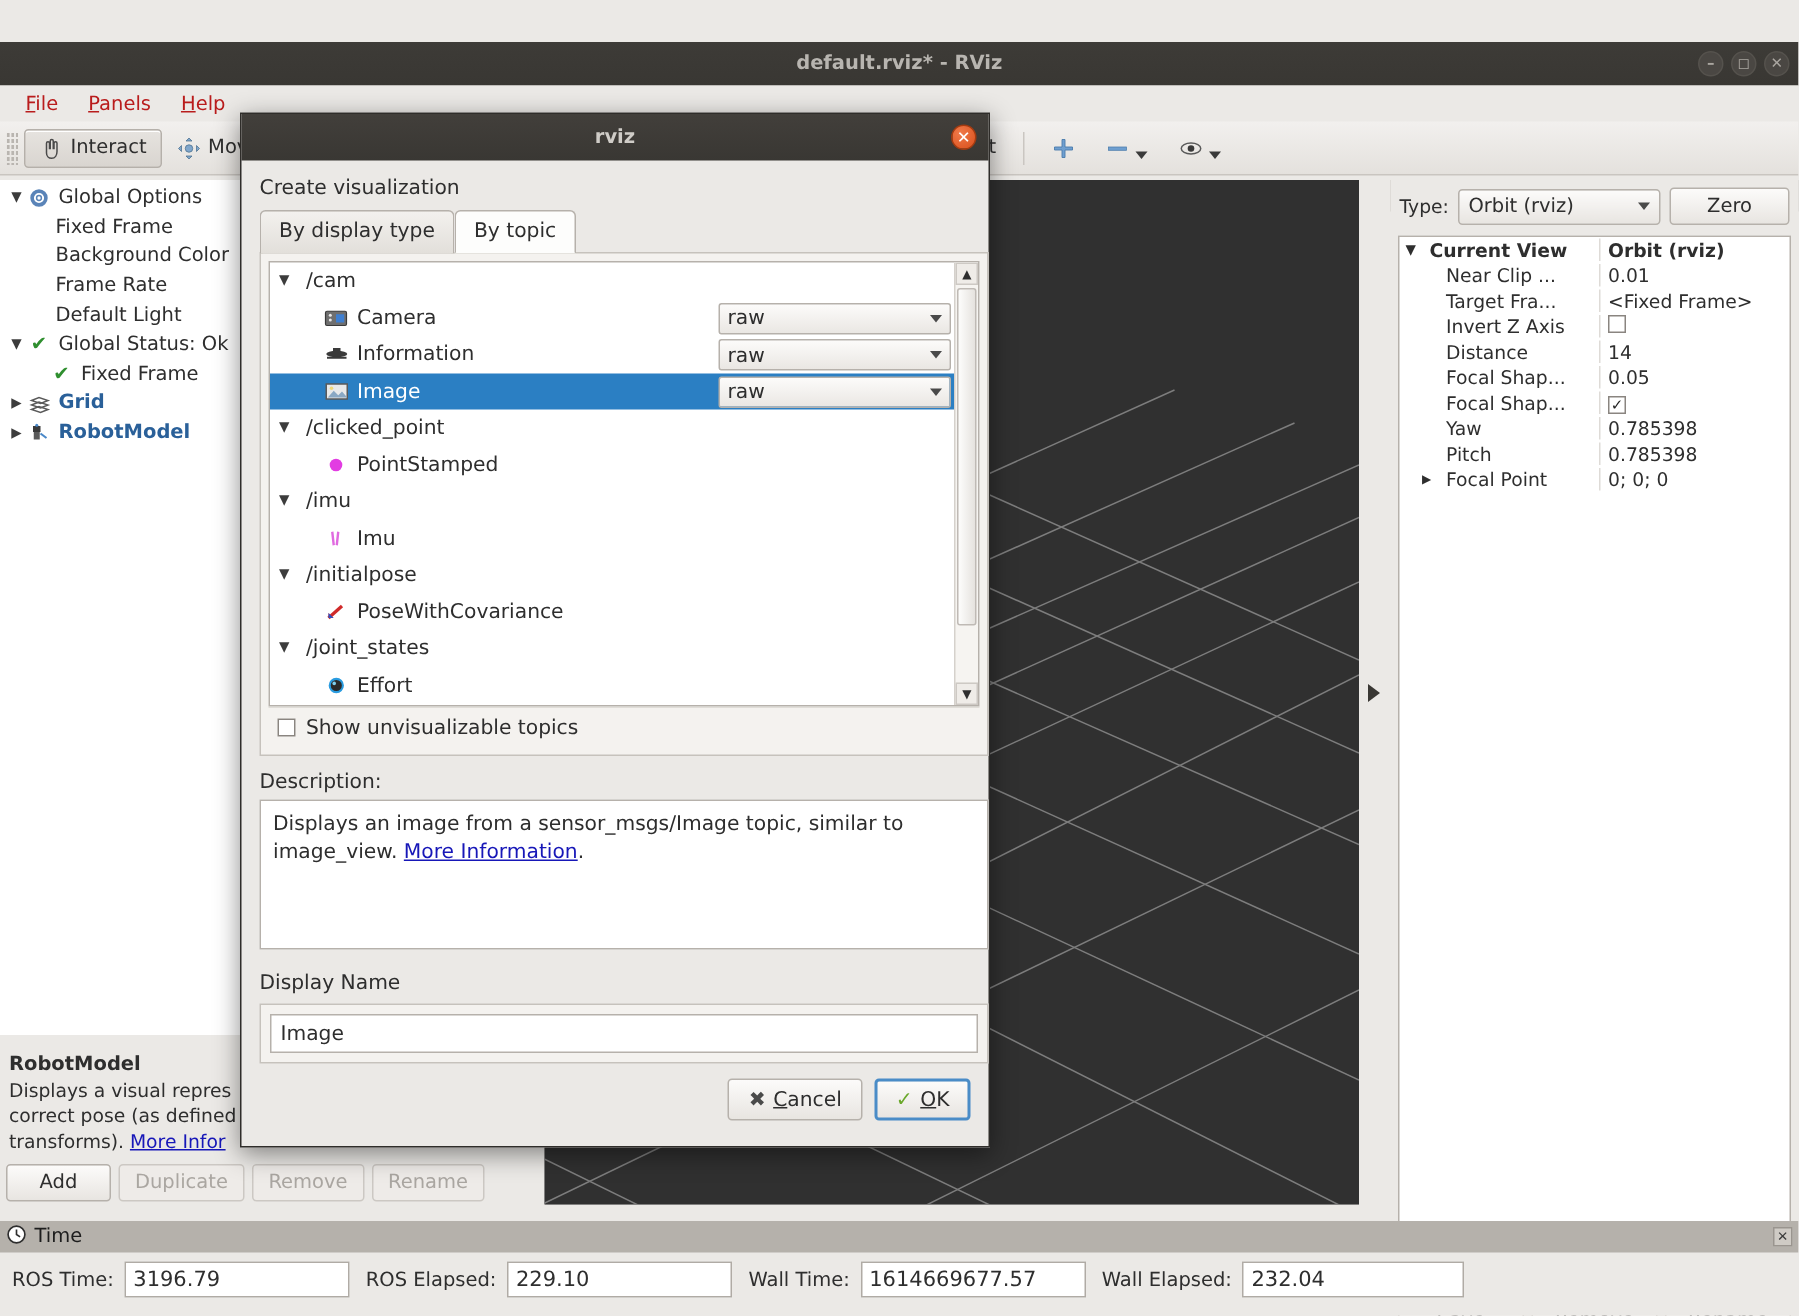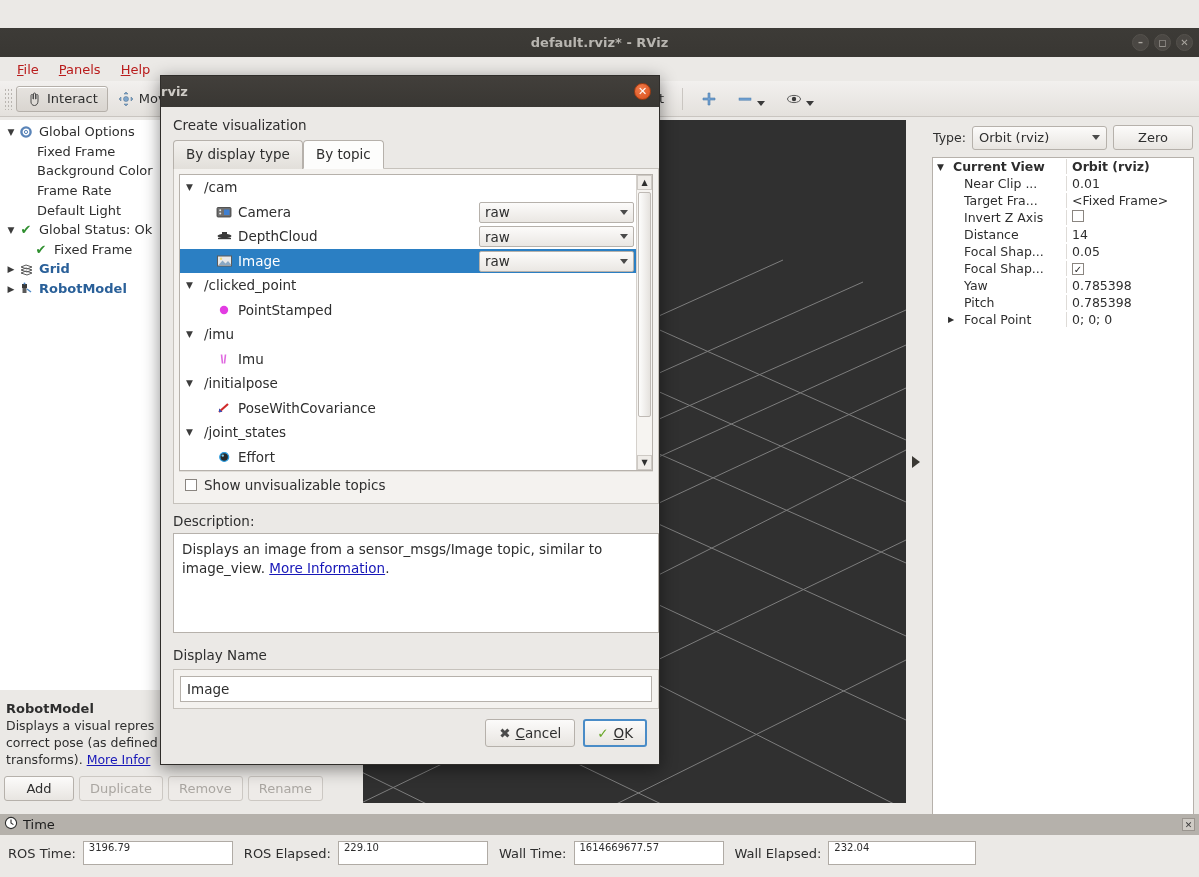--- a/index.html
+++ b/index.html
@@ -146,33 +146,33 @@
   }
   #views-btns .btn { flex: 1; min-width: 0; }
 
   
   #timepanel { position:absolute; left:0; top:786px; width:1199px; height:91px; background:#ebe9e6; }
   #timepanel .head { width: 1199px; }
   .time-row { display:flex; align-items:center; gap: 7px; padding: 6px 8px 0 8px; }
   .time-row label { font-size:13px; }
   .tfield {
     background:#fff; border:1px solid #b0aba5; height:24px;
-    display:flex; align-items:flex-start; padding: 0 5px; font-size:10px;
+    display:flex; align-items:center; padding: 0 5px; font-size:14px;
   }
 
   
   #dialog {
     position: absolute; left: 160px; top: 47px; width: 500px; height: 690px;
     background: #ebe9e6;
     border: 1px solid #2f2d2a;
     box-shadow: 0 4px 16px rgba(0,0,0,0.45);
   }
   #dialog .dtitle {
     height: 31px; background: linear-gradient(to bottom,#423f3b,#393733);
-    color: #cfccc7; display:flex; align-items:center; justify-content:flex-start;
+    color: #cfccc7; display:flex; align-items:center; justify-content:center;
     font-weight: bold; font-size: 13px; position: relative;
   }
   #dialog .dclose {
     position:absolute; right:8px; top:7px; width:17px; height:17px; border-radius:50%;
     background: radial-gradient(circle at 35% 30%, #f07a4a, #d94f1b);
     color:#fff; font-size:11px; display:flex; align-items:center; justify-content:center;
     border:1px solid #a33b11;
   }
   .dlg-body { padding: 10px 0 0 12px; }
   .dlg-label { font-size: 13.5px; margin-bottom: 7px; }
@@ -612,21 +612,21 @@
 
             <div class="trow2">
               <span class="indent"></span>
               <span class="ti">
                 <svg width="17" height="14" viewBox="0 0 17 14">
                     <ellipse cx="8.5" cy="7" rx="7" ry="2.2" fill="#3a3a3a"></ellipse>
                     <rect x="6" y="3" width="5" height="3" fill="#3a3a3a"></rect>
                     <path d="M2 9.5h13" stroke="#3a3a3a" stroke-width="1.4"></path>
                   </svg>
               </span>
-              <span>DepthCloud</span>
+              <span>Information</span>
               <div class="topic-combo">
                 <span style="flex:1">raw</span>
                 <span class="ca"></span>
               </div>
             </div>
 
             <div class="trow2 sel">
               <span class="indent"></span>
               <span class="ti">
                 <svg width="17" height="14" viewBox="0 0 17 14">

